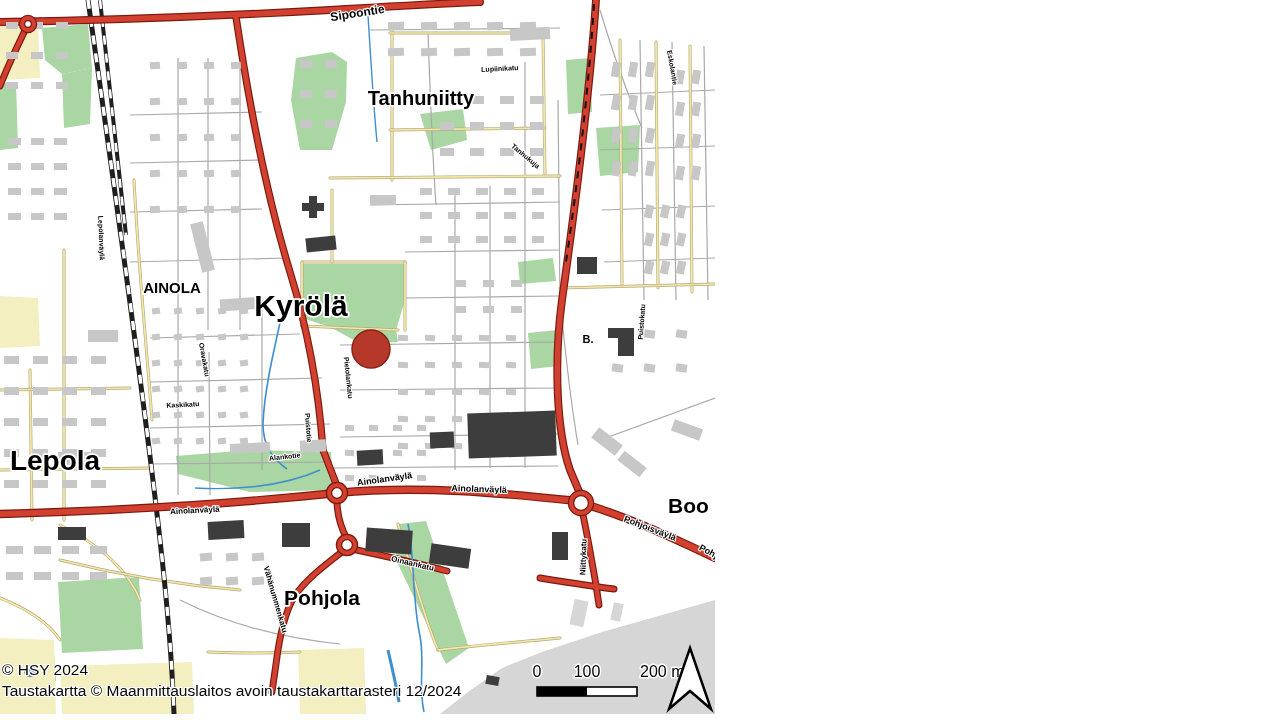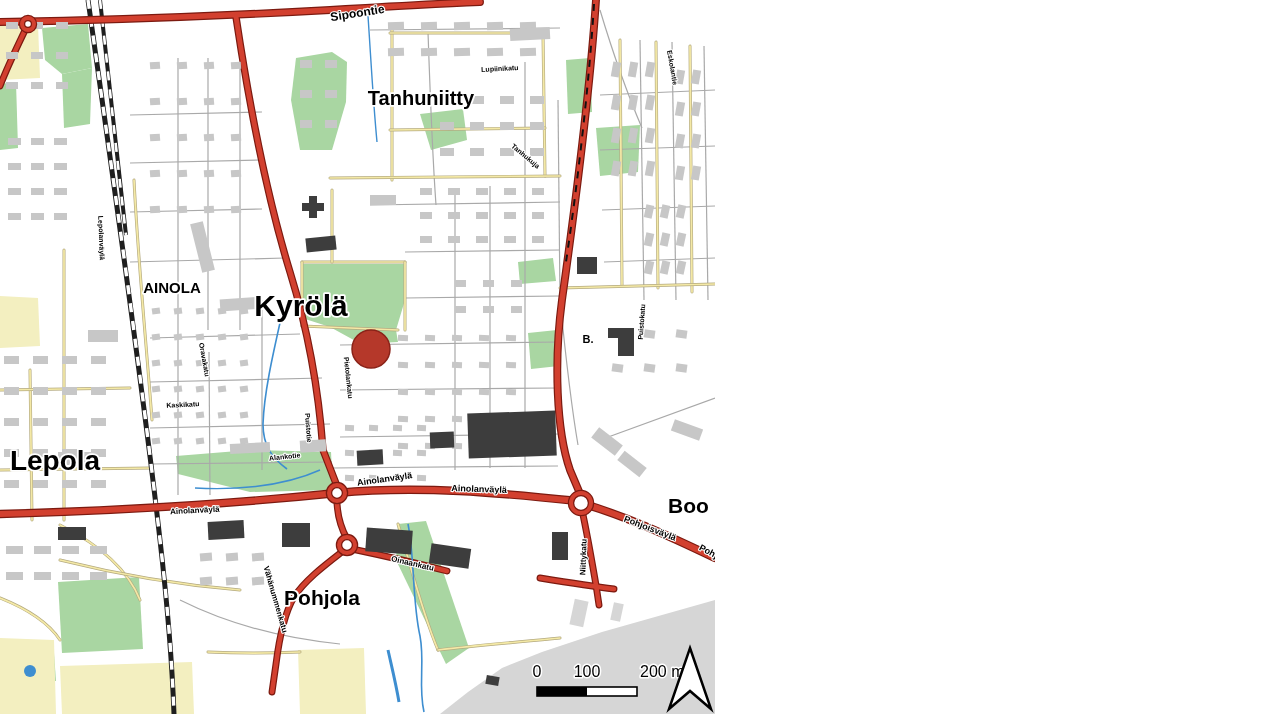--- a/index.html
+++ b/index.html
@@ -479,13 +479,17 @@
         <rect x="537" y="687" width="50" height="9" fill="#000000"></rect>
         <text x="537" y="677" text-anchor="middle" class="sb">0</text>
         <text x="587" y="677" text-anchor="middle" class="sb">100</text>
         <text x="640" y="677" text-anchor="start" class="sb">200 m</text>
       </g>
     <g id="g-north">
       <polygon points="690,648 711,709 690,691 669,709" fill="#ffffff" stroke="#000000" stroke-width="2.5" stroke-linejoin="miter"></polygon>
     </g>
   </svg>
 
+  <div class="attribution">
+    <div>© HSY 2024</div>
+    <div>Taustakartta © Maanmittauslaitos avoin taustakarttarasteri 12/2024</div>
+  </div>
 </div>
 
 </body></html>

